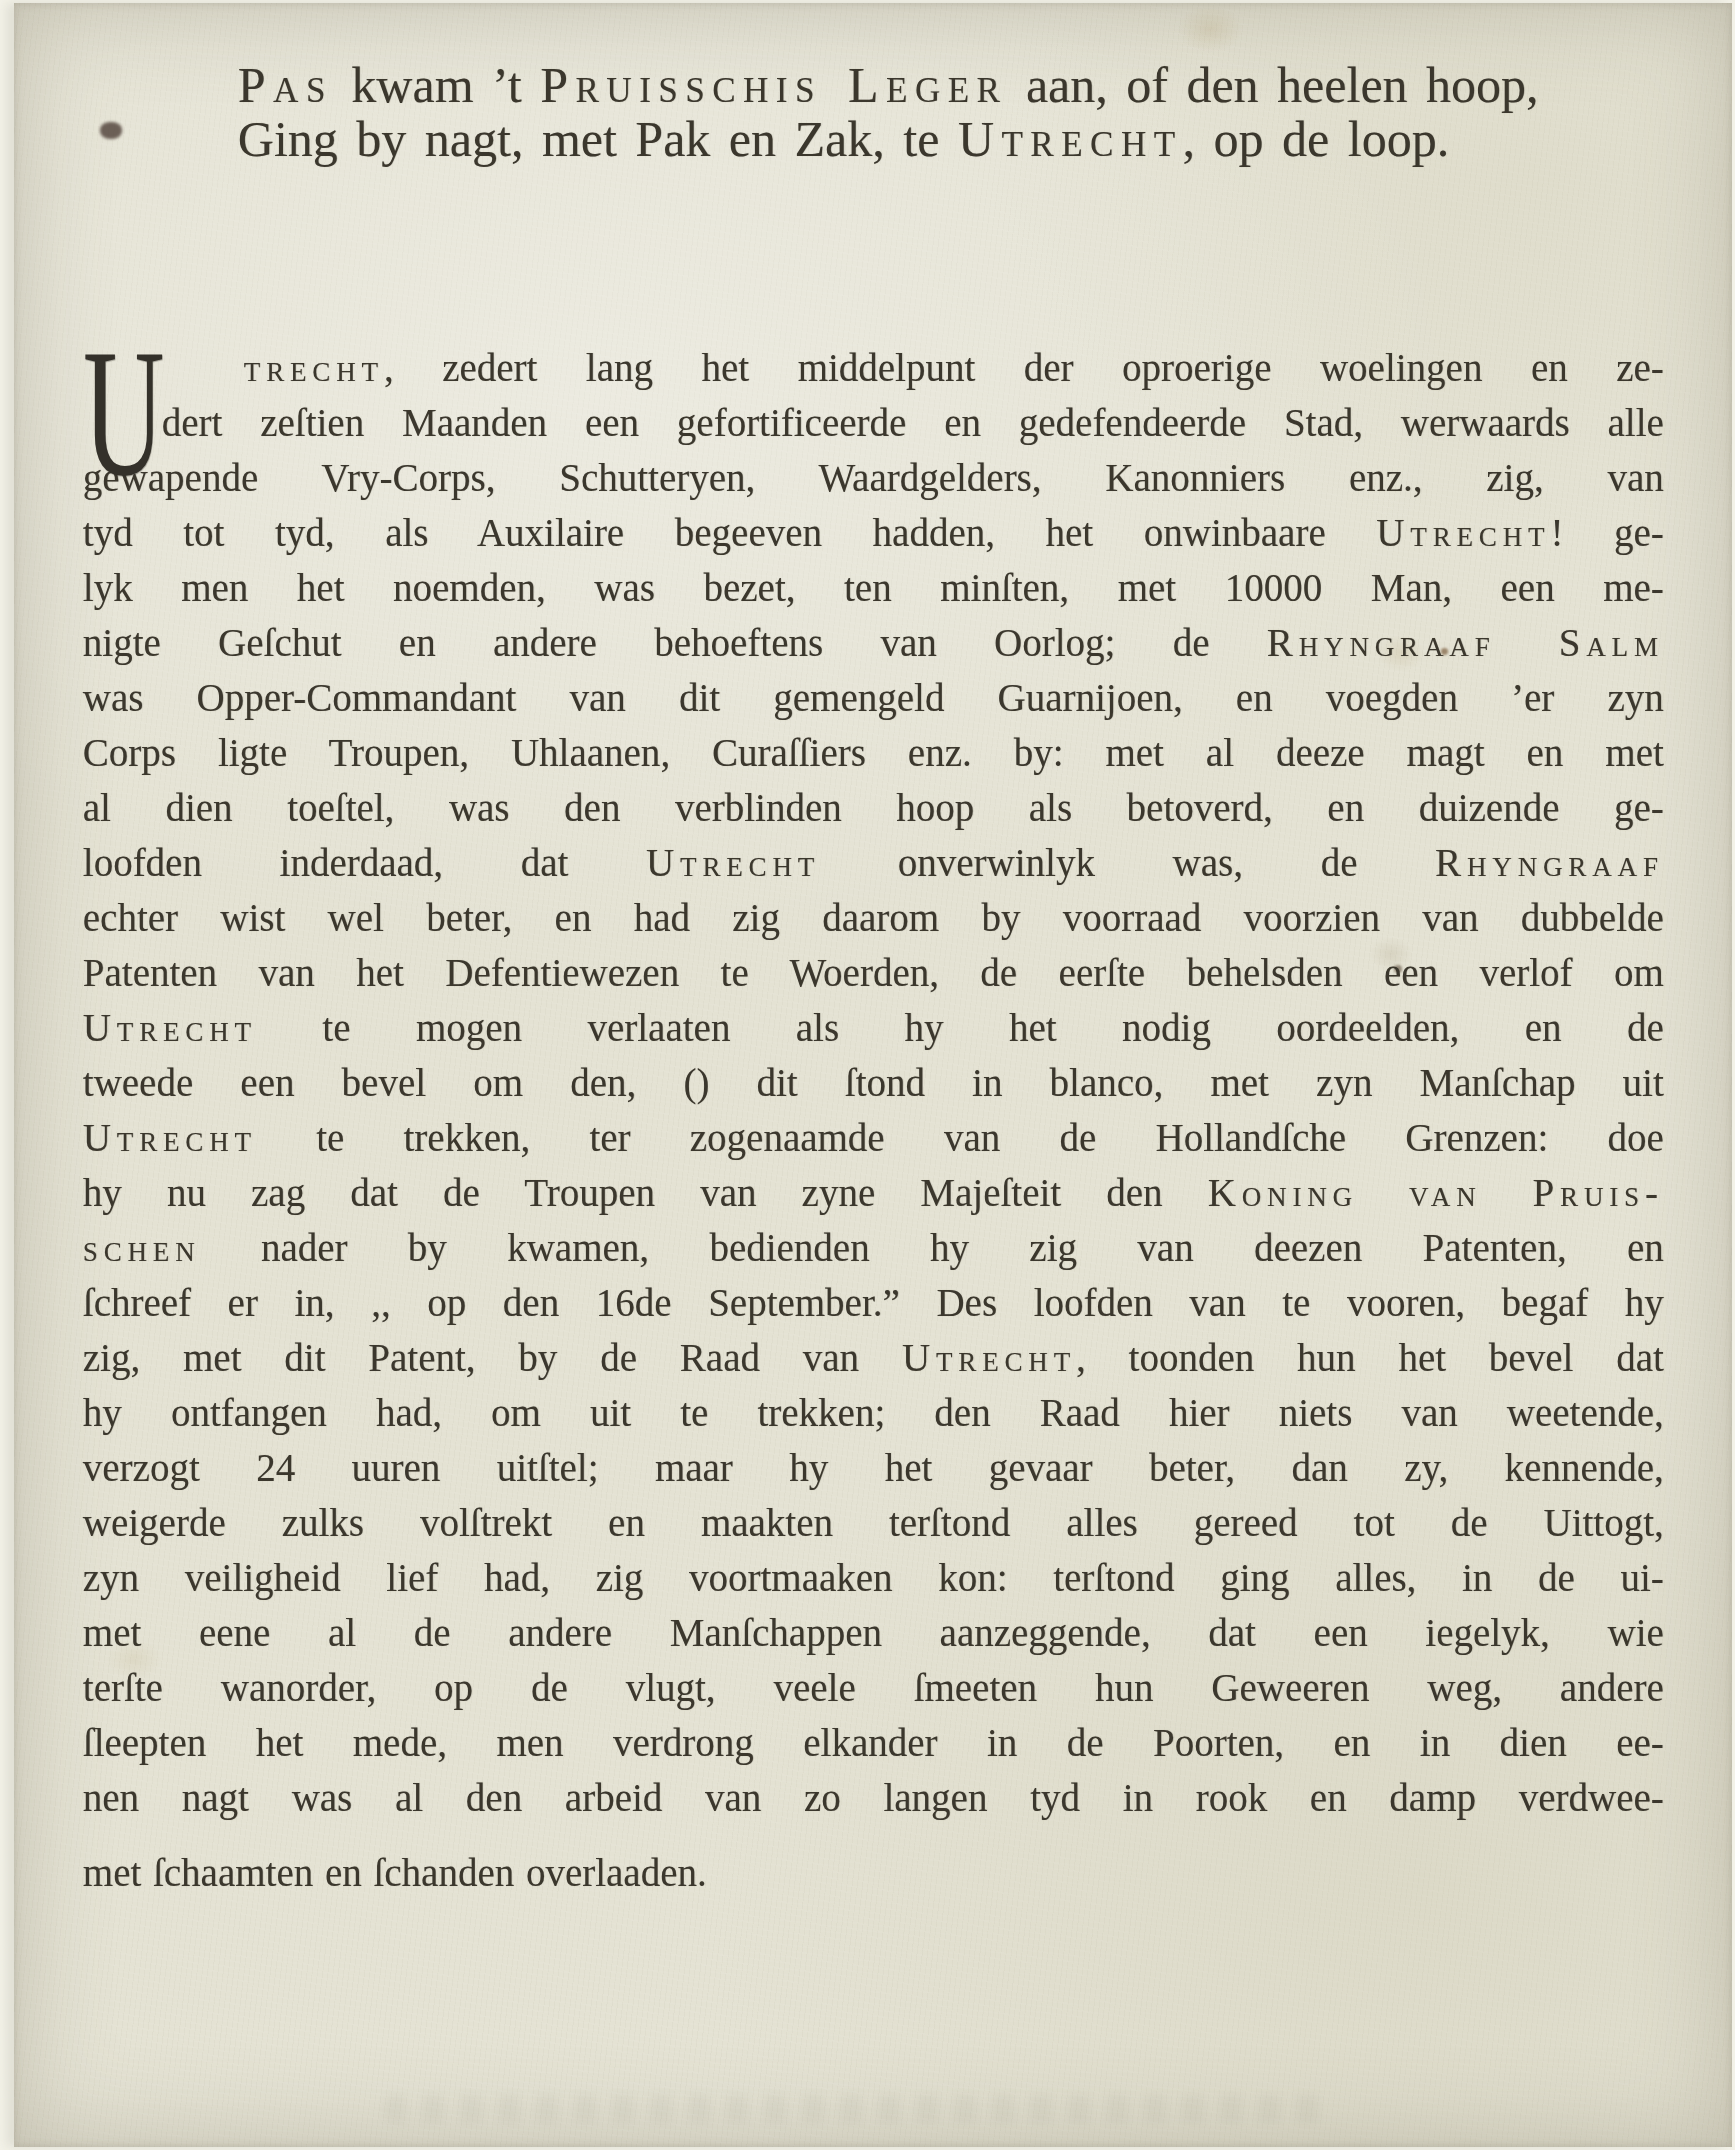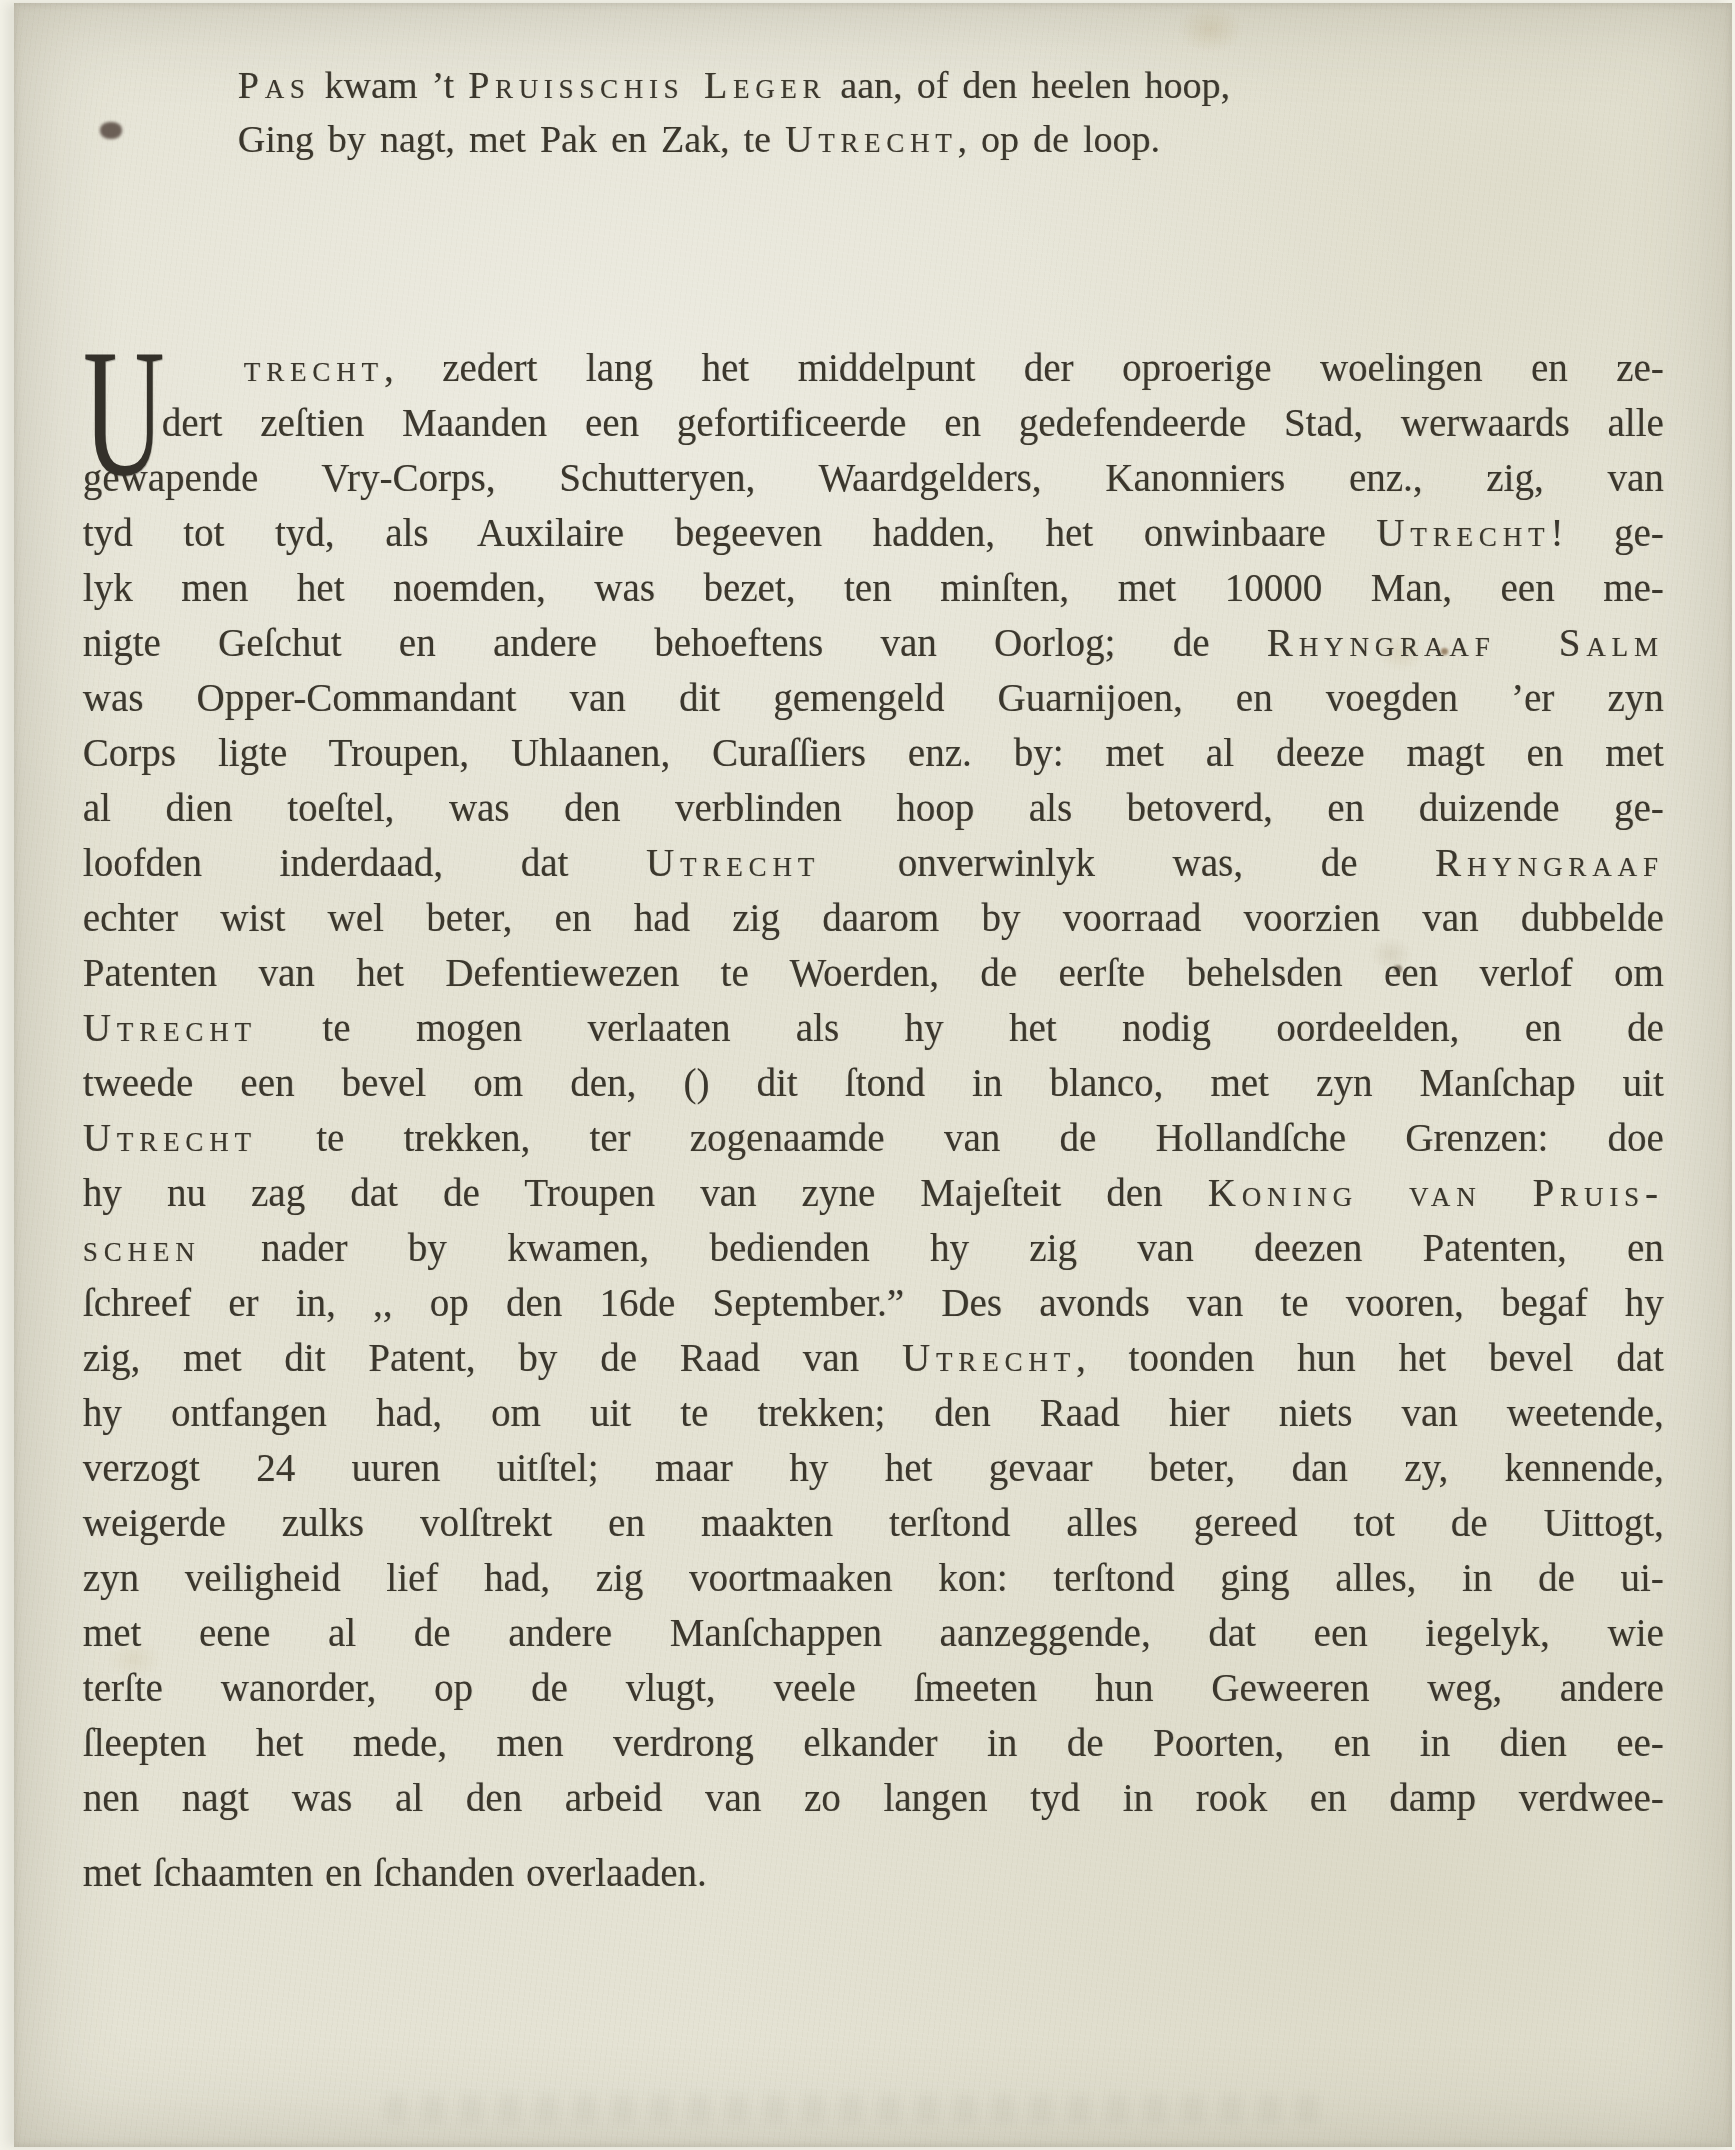--- a/index.html
+++ b/index.html
@@ -22,21 +22,21 @@
       repeating-linear-gradient(97deg, rgba(100,95,75,.04) 0 0.9px, rgba(0,0,0,0) 0.9px 5.2px),
       linear-gradient(#e4e2d3,#e4e2d3);
     box-shadow:
       inset 0 0 95px rgba(108,103,84,.30),
       inset 0 0 8.6px rgba(125,120,100,.28),
       -7.7px 0 10.3px rgba(60,55,40,.10);
     color:#3b372d;
   }
   .header{
     position:absolute;left:224px;top:55px;right:69px;
-    font-size:38px;line-height:54px;word-spacing:.12em;
+    font-size:50px;line-height:54px;word-spacing:.12em;
     text-shadow:0.4px 0.4px 0.7px rgba(59,55,45,.38);
   }
   .bodytext{
     position:absolute;left:69px;top:337px;width:1581px;
     font-size:39px;line-height:55px;
     text-shadow:0.4px 0.4px 0.7px rgba(59,55,45,.38);
   }
   .line{
     text-align:justify;text-align-last:justify;
     word-spacing:.05em;
@@ -92,21 +92,21 @@
       <div class="line"><span class="it">Corps ligte Troupen</span><span class="">, </span><span class="it">Uhlaanen</span><span class="">, </span><span class="it">Curaſſiers</span><span class=""> enz. by: met al deeze magt en met</span></div>
       <div class="line"><span class="">al dien toeſtel, was den verblinden hoop als betoverd, en duizende ge-</span></div>
       <div class="line"><span class="">loofden inderdaad, dat </span><span class="sc">Utrecht</span><span class=""> onverwinlyk was, de </span><span class="sc">Rhyngraaf</span></div>
       <div class="line"><span class="">echter wist wel beter, en had zig daarom by voorraad voorzien van dubbelde</span></div>
       <div class="line"><span class="it">Patenten</span><span class=""> van het </span><span class="it">Defentiewezen</span><span class=""> te </span><span class="it">Woerden</span><span class="">, de eerſte behelsden een verlof om</span></div>
       <div class="line"><span class="sc">Utrecht</span><span class=""> te mogen verlaaten als hy het nodig oordeelden, en de</span></div>
       <div class="line"><span class="">tweede een bevel om den, () dit ſtond in </span><span class="it">blanco</span><span class="">, met zyn Manſchap uit</span></div>
       <div class="line"><span class="sc">Utrecht</span><span class=""> te trekken, ter zogenaamde van de </span><span class="it">Hollandſche Grenzen</span><span class="">: doe</span></div>
       <div class="line"><span class="">hy nu zag dat de </span><span class="it">Troupen</span><span class=""> van zyne </span><span class="it">Majeſteit</span><span class=""> den </span><span class="sc">Koning van Pruis-</span></div>
       <div class="line"><span class="sc">schen</span><span class=""> nader by kwamen, bedienden hy zig van deezen </span><span class="it">Patenten</span><span class="">, en</span></div>
-      <div class="line"><span class="">ſchreef er in, ,, op den 16de </span><span class="it">September</span><span class="">.” Des avonds van te vooren, begaf hy</span></div>
+      <div class="line"><span class="">ſchreef er in, ,, op den 16de </span><span class="it">September</span><span class="">.” Des loofden van te vooren, begaf hy</span></div>
       <div class="line"><span class="">zig, met dit </span><span class="it">Patent</span><span class="">, by de </span><span class="it">Raad</span><span class=""> van </span><span class="sc">Utrecht</span><span class="">, toonden hun het bevel dat</span></div>
       <div class="line"><span class="">hy ontfangen had, om uit te trekken; den Raad hier niets van weetende,</span></div>
       <div class="line"><span class="">verzogt 24 uuren uitſtel; maar hy het gevaar beter, dan zy, kennende,</span></div>
       <div class="line"><span class="">weigerde zulks volſtrekt en maakten terſtond alles gereed tot de </span><span class="it">Uittogt</span><span class="">,</span></div>
       <div class="line"><span class="">zyn veiligheid lief had, zig voortmaaken kon: terſtond ging alles, in de ui-</span></div>
       <div class="line"><span class="">met eene al de andere Manſchappen aanzeggende, dat een iegelyk, wie</span></div>
       <div class="line"><span class="">terſte wanorder, op de vlugt, veele ſmeeten hun Geweeren weg, andere</span></div>
       <div class="line"><span class="">ſleepten het mede, men verdrong elkander in de Poorten, en in dien ee-</span></div>
       <div class="line"><span class="">nen nagt was al den arbeid van zo langen tyd in rook en damp verdwee-</span></div>
       <div class="line nojust"><span class="">met ſchaamten en ſchanden overlaaden.</span></div>

